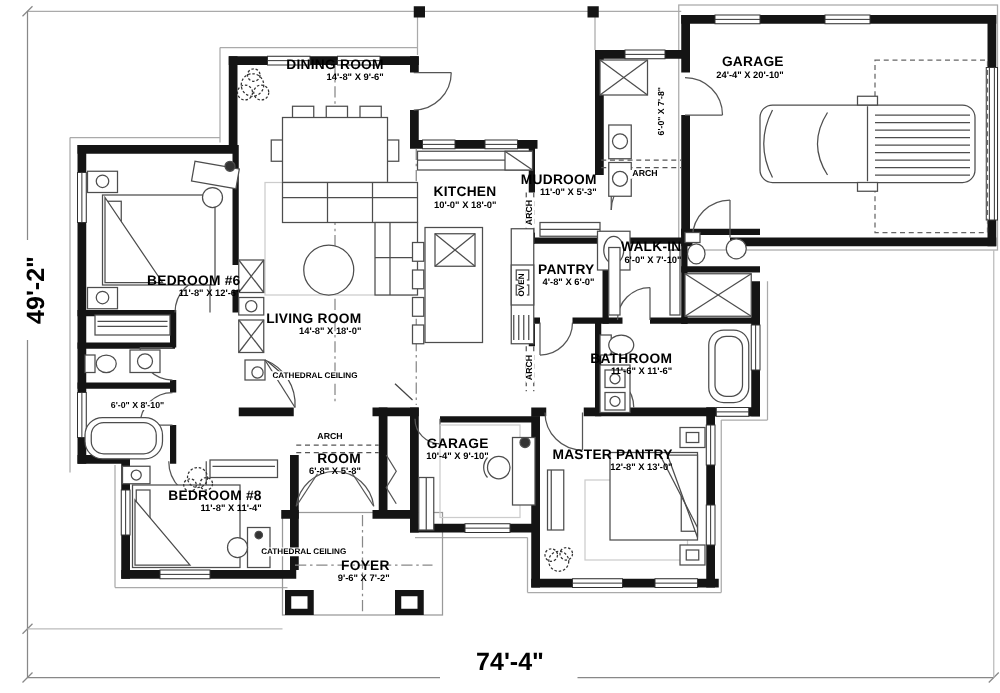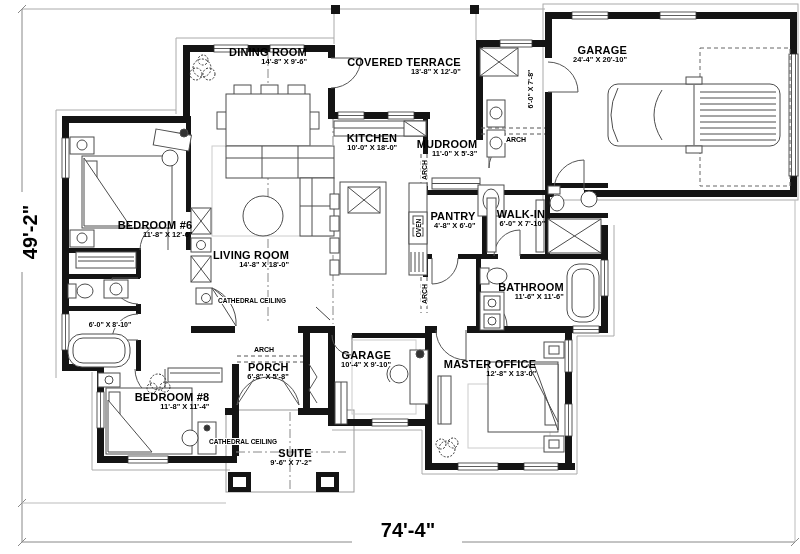--- a/index.html
+++ b/index.html
@@ -415,74 +415,70 @@
           <circle cx="441" cy="444" r="5"></circle>
           <circle cx="453" cy="443" r="5"></circle>
     </g>
   </g>
 </svg>
 
   <div class="lbl" style="left:268px;top:46px">
     <span class="nm">DINING ROOM</span>
     <span class="dm">14'-8" X 9'-6"</span>
   </div>
-  <div class="lbl" style="left:404px;top:56px">
-    <span class="nm">COVERED TERRACE</span>
-    <span class="dm">13'-8" X 12'-0"</span>
-  </div>
   <div class="lbl" style="left:600px;top:44px">
     <span class="nm">GARAGE</span>
     <span class="dm">24'-4" X 20'-10"</span>
   </div>
-  <div class="lbl" style="left:372px;top:132px">
+  <div class="lbl" style="left:372px;top:148px">
     <span class="nm">KITCHEN</span>
     <span class="dm">10'-0" X 18'-0"</span>
   </div>
   <div class="lbl" style="left:447px;top:138px">
     <span class="nm">MUDROOM</span>
     <span class="dm">11'-0" X 5'-3"</span>
   </div>
   <div class="lbl" style="left:453px;top:210px">
     <span class="nm">PANTRY</span>
     <span class="dm">4'-8" X 6'-0"</span>
   </div>
-  <div class="lbl" style="left:521px;top:208px">
+  <div class="lbl" style="left:521px;top:192px">
     <span class="nm">WALK-IN</span>
     <span class="dm">6'-0" X 7'-10"</span>
   </div>
   <div class="lbl" style="left:155px;top:219px">
     <span class="nm">BEDROOM #6</span>
     <span class="dm">11'-8" X 12'-6"</span>
   </div>
   <div class="lbl" style="left:251px;top:249px">
     <span class="nm">LIVING ROOM</span>
     <span class="dm">14'-8" X 18'-0"</span>
   </div>
-  <div class="lbl" style="left:531px;top:281px">
+  <div class="lbl" style="left:505px;top:281px">
     <span class="nm">BATHROOM</span>
     <span class="dm">11'-6" X 11'-6"</span>
   </div>
   <div class="lbl" style="left:366px;top:349px">
     <span class="nm">GARAGE</span>
     <span class="dm">10'-4" X 9'-10"</span>
   </div>
   <div class="lbl" style="left:490px;top:358px">
-    <span class="nm">MASTER OFFICE</span>
+    <span class="nm">MASTER PANTRY</span>
     <span class="dm">12'-8" X 13'-0"</span>
   </div>
   <div class="lbl" style="left:172px;top:391px">
     <span class="nm">BEDROOM #8</span>
     <span class="dm">11'-8" X 11'-4"</span>
   </div>
   <div class="lbl" style="left:268px;top:361px">
-    <span class="nm">PORCH</span>
+    <span class="nm">ROOM</span>
     <span class="dm">6'-8" X 5'-8"</span>
   </div>
   <div class="lbl" style="left:291px;top:447px">
-    <span class="nm">SUITE</span>
+    <span class="nm">FOYER</span>
     <span class="dm">9'-6" X 7'-2"</span>
   </div>
 
   <div class="ann" style="left:110px;top:321px">6'-0" X 8'-10"</div>
   <div class="ann rot" style="left:530px;top:89px">6'-0" X 7'-8"</div>
   <div class="ann tiny" style="left:252px;top:297px">CATHEDRAL CEILING</div>
   <div class="ann tiny" style="left:243px;top:438px">CATHEDRAL CEILING</div>
   <div class="ann" style="left:264px;top:346px">ARCH</div>
   <div class="ann" style="left:516px;top:136px">ARCH</div>
   <div class="ann rot" style="left:424px;top:170px">ARCH</div>

